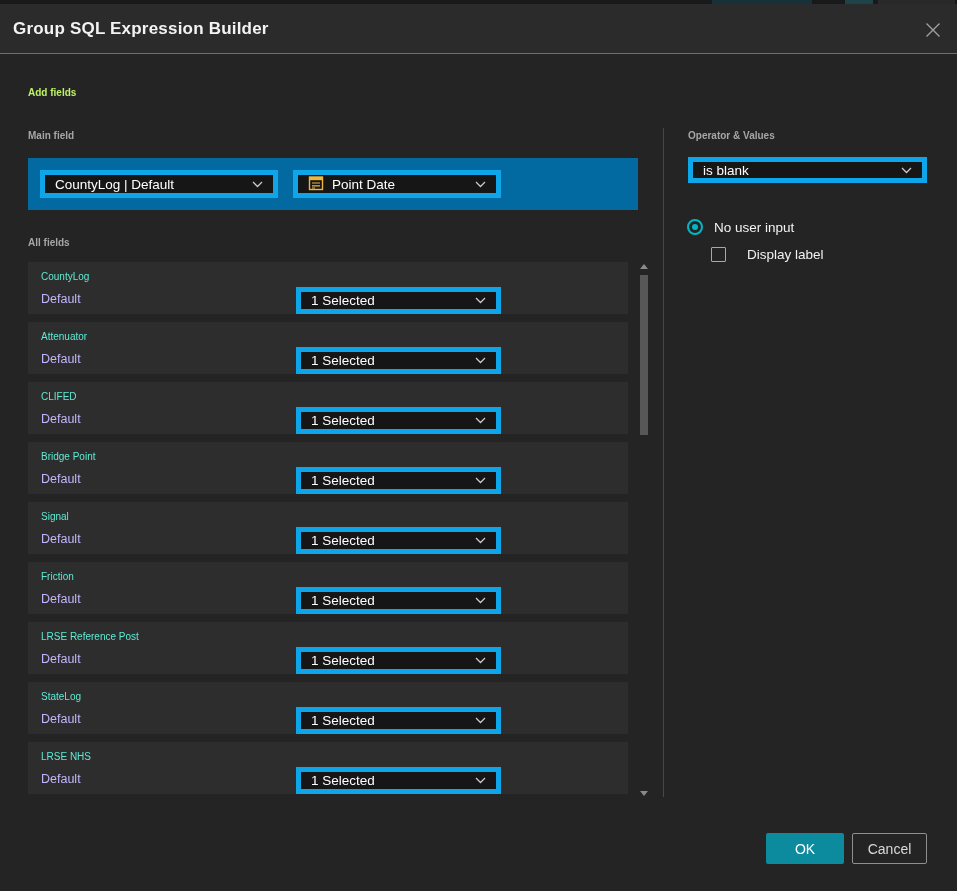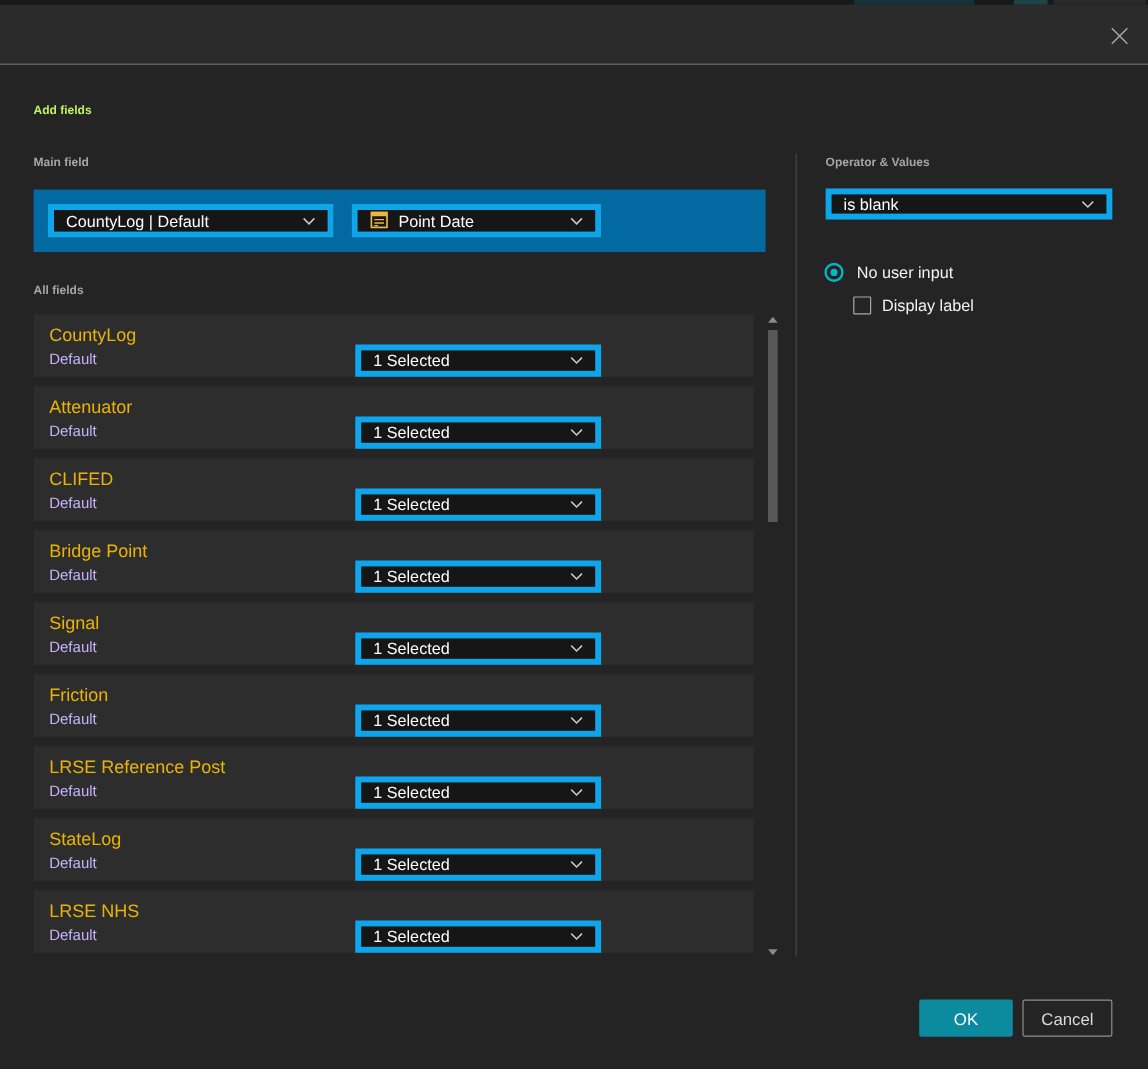--- a/index.html
+++ b/index.html
@@ -41,21 +41,21 @@
   .chevron{display:flex;align-items:center;}
 
   
   .main-field-box{position:absolute;left:28px;top:158px;width:610px;height:52px;background:#0369a1;}
   .mf-dd1{position:absolute;left:12px;top:12px;width:238px;height:28px;}
   .mf-dd2{position:absolute;left:265px;top:12px;width:208px;height:28px;}
 
   
   .fields-list{position:absolute;left:28px;top:262px;width:600px;}
   .row{position:relative;height:52px;background:#2d2d2d;margin-bottom:8px;}
-  .row-name{position:absolute;left:13px;top:9px;font-size:15px;color:#eab308;}
+  .row-name{position:absolute;left:13px;top:9px;font-size:10px;color:#5eead4;}
   .row-sub{position:absolute;left:13px;top:30px;font-size:12.5px;color:#c4b5fd;}
   .row-dd{position:absolute;left:268px;top:25px;width:205px;height:27px;}
 
   
   .scrollbar{position:absolute;left:636px;top:260px;width:16px;height:540px;}
   .sb-up{position:absolute;left:4px;top:4px;width:0;height:0;
     border-left:4px solid transparent;border-right:4px solid transparent;border-bottom:5px solid #8a8a8a;}
   .sb-thumb{position:absolute;left:4px;top:15px;width:8px;height:160px;background:#575757;cursor:pointer;}
   .sb-down{position:absolute;left:4px;top:531px;width:0;height:0;
     border-left:4px solid transparent;border-right:4px solid transparent;border-top:5px solid #8a8a8a;}
@@ -67,21 +67,21 @@
   .radio-row{position:absolute;left:687px;top:219px;display:flex;align-items:center;gap:11px;cursor:pointer;}
   .radio{
     width:12px;height:12px;border-radius:50%;
     border:2.5px solid var(--radio-teal,#00b7c3);position:relative;background:#242424;
   }
   .radio::after{
     content:"";position:absolute;left:3px;top:3px;width:6px;height:6px;border-radius:50%;
     background:var(--radio-teal,#00b7c3);
   }
   .radio-label{font-size:13.5px;color:#f2f2f2;}
-  .check-row{position:absolute;left:711px;top:247px;display:flex;align-items:center;gap:9px;cursor:pointer;}
+  .check-row{position:absolute;left:711px;top:247px;display:flex;align-items:center;gap:21px;cursor:pointer;}
   .checkbox{width:13px;height:13px;border:1.5px solid #a8a8a8;background:transparent;border-radius:1px;}
   .check-label{font-size:13.5px;color:#f2f2f2;}
 
   
   .btn{position:absolute;top:833px;height:31px;display:flex;align-items:center;justify-content:center;
     font-size:14px;box-sizing:border-box;cursor:pointer;border-radius:2px;}
   .btn-ok{left:766px;width:78px;background:var(--accent-teal,#0c8b9e);color:#ffffff;}
   .btn-cancel{left:852px;width:75px;background:transparent;border:1px solid #8f8f8f;color:#d9d9d9;}
 </style>
 </head>
@@ -89,20 +89,21 @@
 
 <div class="screen">
 
   <div class="bg-strip">
     <div class="frag1"></div>
     <div class="frag2"></div>
     <div class="frag3"></div>
   </div>
 
   <div class="dlg-header">
+    <div class="dlg-title">Group SQL Expression Builder</div>
     <div class="close-btn">
       <span>
         <svg width="18" height="18" viewBox="0 0 18 18">
             <path d="M2.5 2.5l13 13M15.5 2.5l-13 13" stroke="#a3a3a3" stroke-width="1.3"></path>
           </svg>
       </span>
     </div>
   </div>
 
   <div class="heading">Add fields</div>

